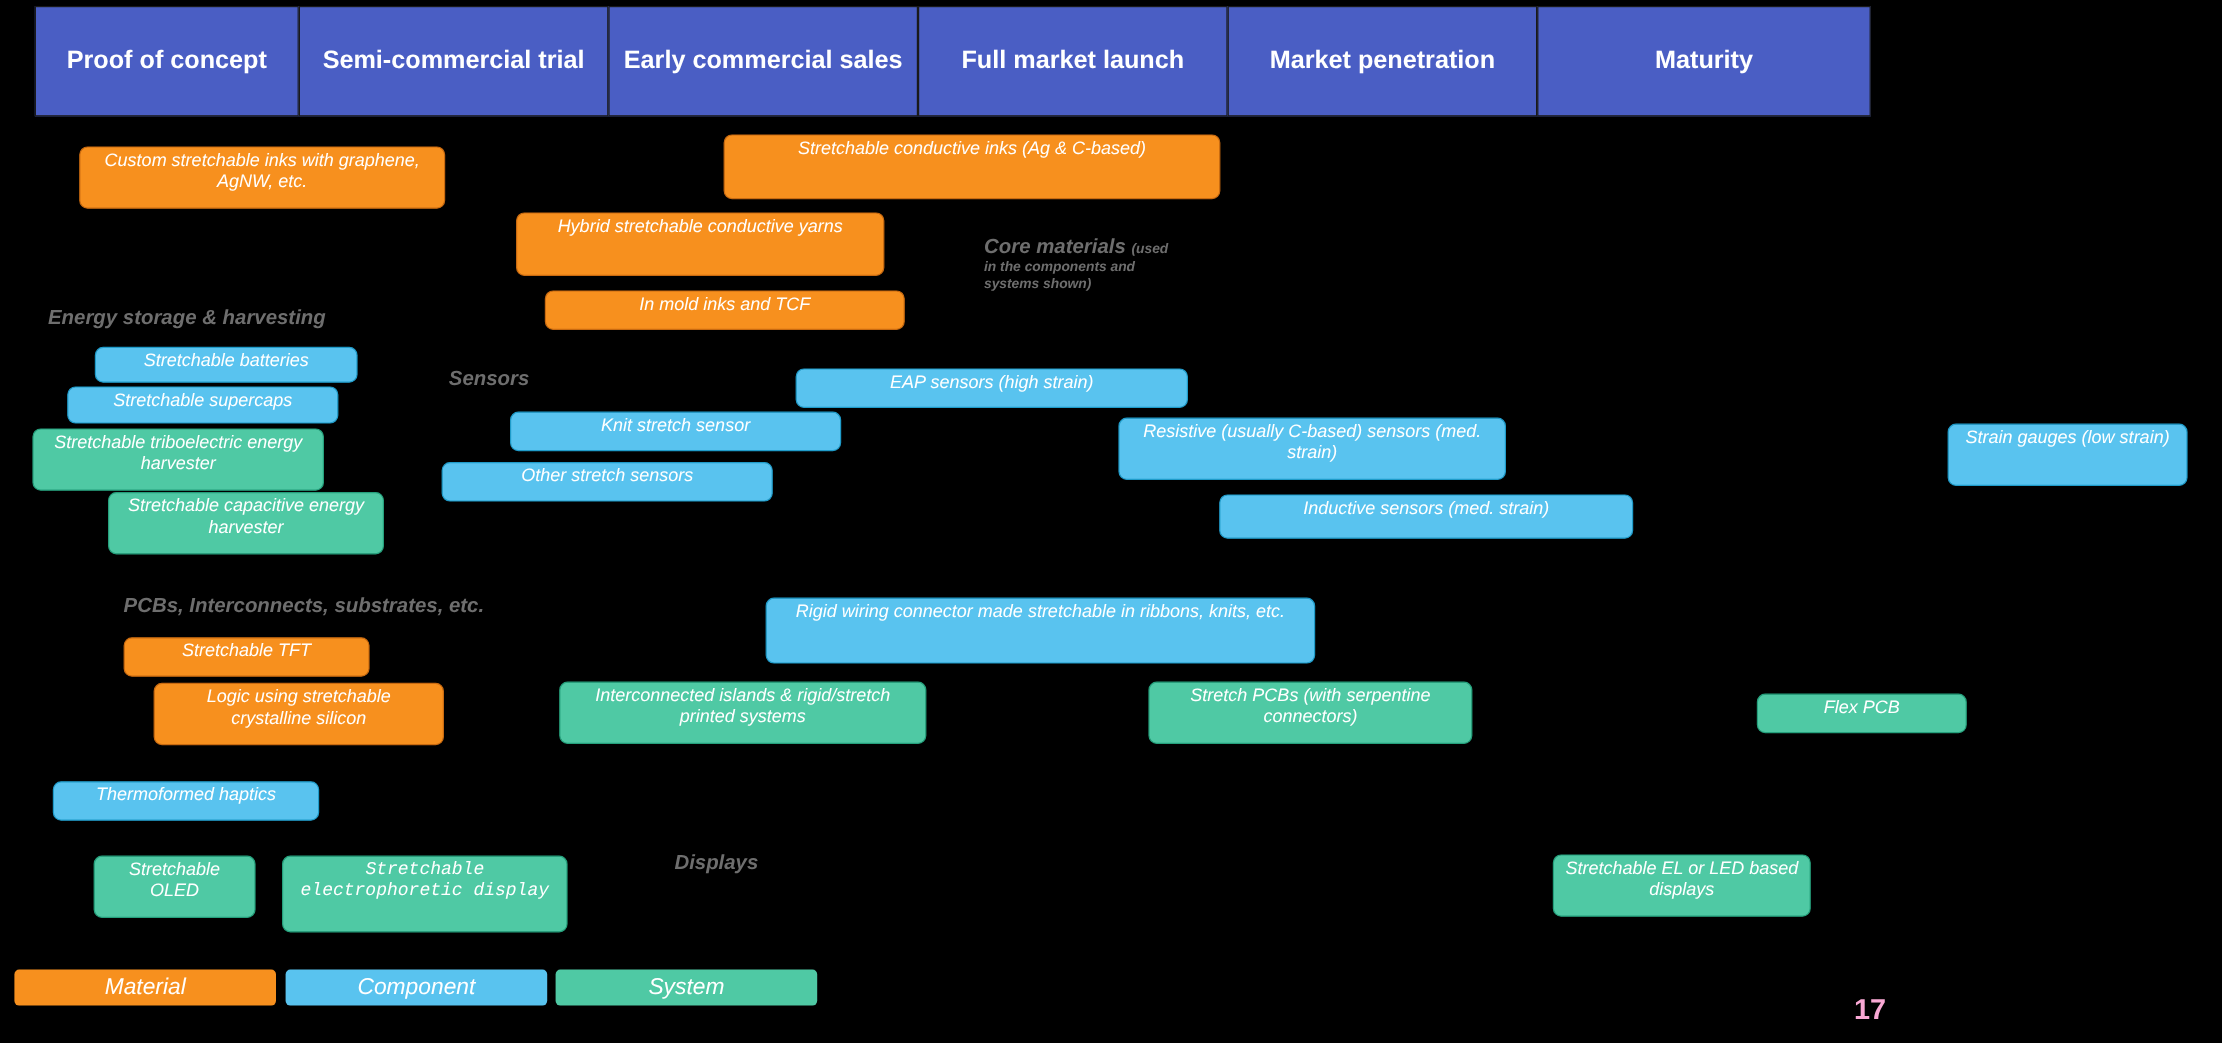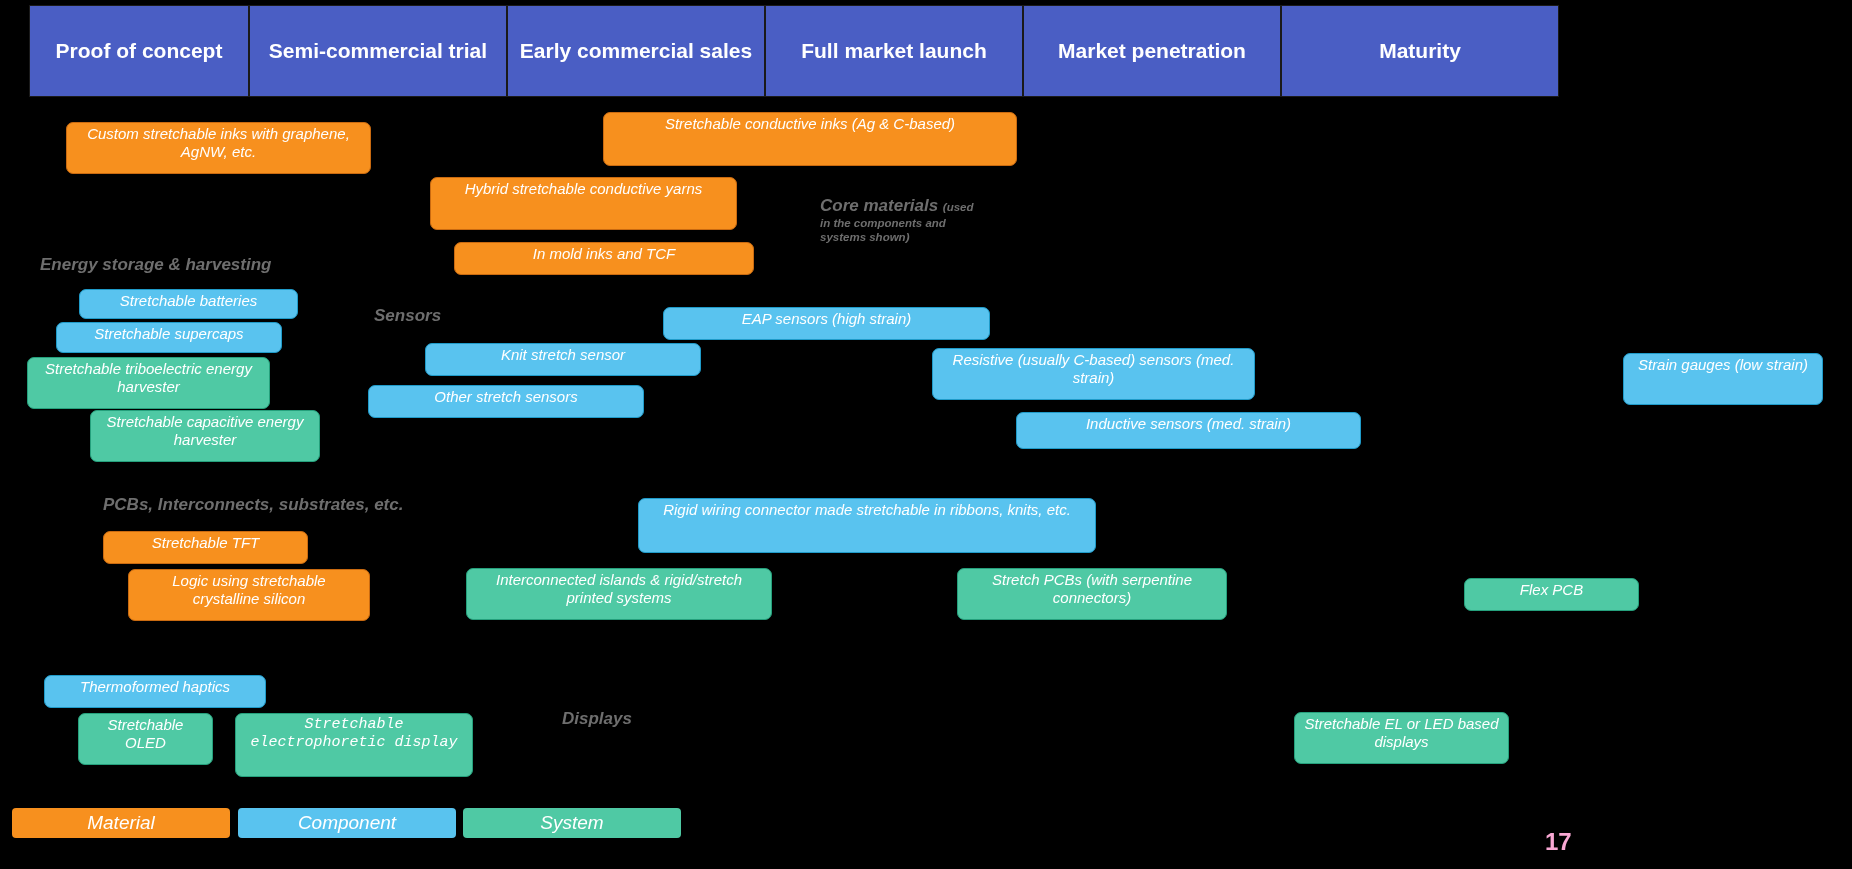--- a/index.html
+++ b/index.html
@@ -131,21 +131,21 @@
       </div>
       <div class="pill system" style="left: 466px; top: 568px; width: 306px; height: 52px;">
         <span>Interconnected islands &amp; rigid/stretch printed systems</span>
       </div>
       <div class="pill system" style="left: 957px; top: 568px; width: 270px; height: 52px;">
         <span>Stretch PCBs (with serpentine connectors)</span>
       </div>
       <div class="pill system" style="left: 1464px; top: 578px; width: 175px; height: 33px;">
         <span>Flex PCB</span>
       </div>
-      <div class="pill component" style="left: 44px; top: 651px; width: 222px; height: 33px; margin-top: 24px;">
+      <div class="pill component" style="left: 44px; top: 651px; width: 222px; height: 33px;">
         <span>Thermoformed haptics</span>
       </div>
       <div class="pill system" style="left: 78px; top: 713px; width: 135px; height: 52px;">
         <span>Stretchable OLED</span>
       </div>
       <div class="pill system" style="left: 235px; top: 713px; width: 238px; height: 64px; font-family: Liberation Mono, monospace;">
         <span>Stretchable electrophoretic display</span>
       </div>
       <div class="pill system" style="left: 1294px; top: 712px; width: 215px; height: 52px;">
         <span>Stretchable EL or LED based displays</span>

